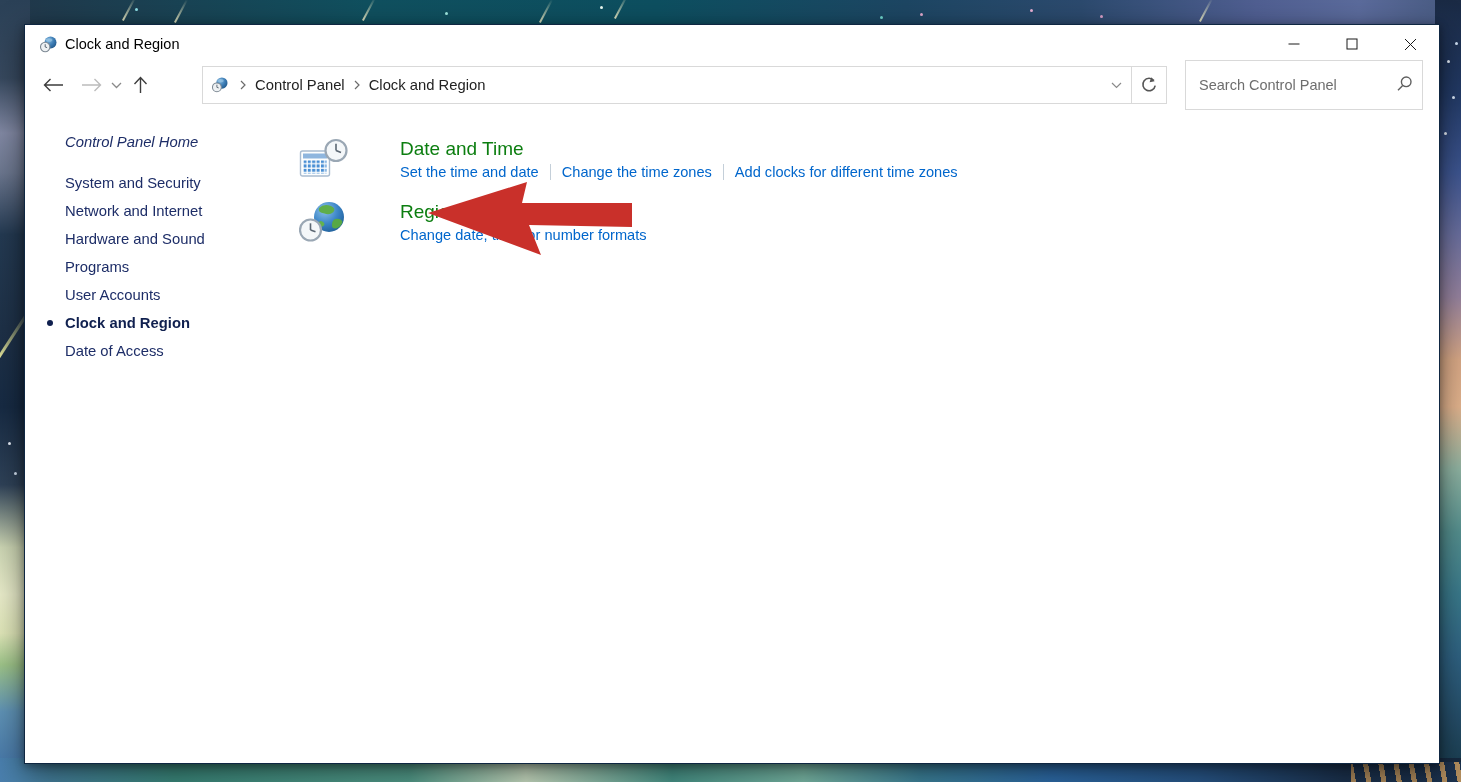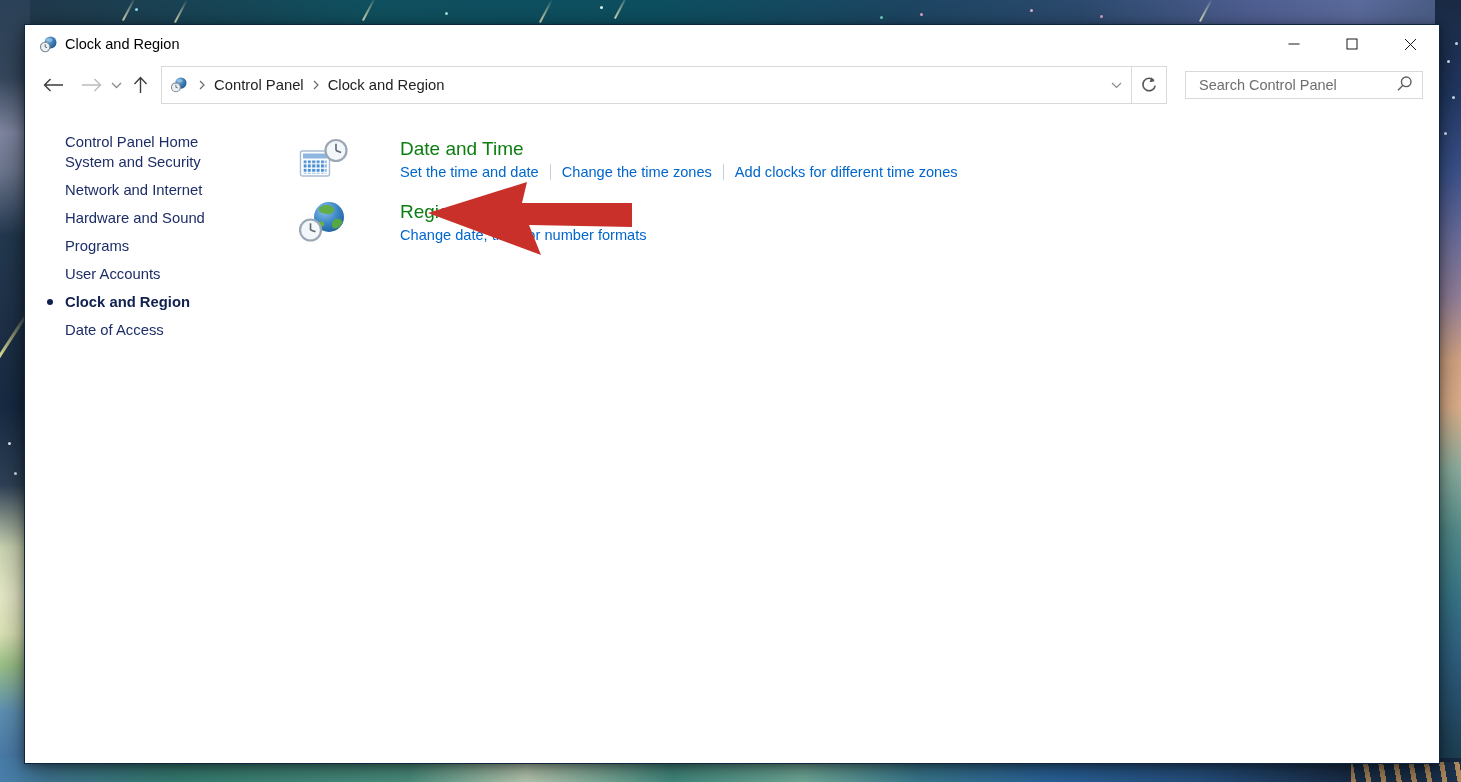--- a/index.html
+++ b/index.html
@@ -37,34 +37,34 @@
   .caption-buttons{margin-left:auto;display:flex;height:100%;}
   .cap-btn{width:58px;height:100%;display:flex;align-items:center;justify-content:center;cursor:default;}
   
   .navbar{display:flex;align-items:center;padding:2px 16px 8px 18px;height:40px;}
   .nav-btn{display:flex;align-items:center;justify-content:center;flex:0 0 auto;}
   .nav-back{margin-right:17px;}
   .nav-fwd{margin-right:9px;}
   .nav-recent{margin-right:11px;}
   .nav-up{margin-right:13px;}
   .addressbar{flex:1;height:38px;border:1px solid #d9d9d9;box-sizing:border-box;
-    display:flex;align-items:center;padding-left:9px;background:#fff;}
+    display:flex;align-items:center;padding-left:9px;background:#fff;margin-left:41px;}
   .crumb-icon{width:16px;height:16px;margin-right:7px;flex:0 0 auto;}
   .crumb{font-size:14.8px;color:#222;padding:0 4px;white-space:nowrap;cursor:default;}
   .crumb-sep{margin:0 5px;display:flex;align-items:center;}
   .addr-drop{margin-left:auto;width:30px;display:flex;align-items:center;justify-content:center;height:100%;}
   .refresh-btn{width:35px;height:38px;border:1px solid #d9d9d9;border-left:none;box-sizing:border-box;
     display:flex;align-items:center;justify-content:center;background:#fff;}
-  .searchbox{width:238px;height:28px;border:1px solid #d9d9d9;box-sizing:border-box;margin-left:18px;
+  .searchbox{width:238px;height:50px;border:1px solid #d9d9d9;box-sizing:border-box;margin-left:18px;
     display:flex;align-items:center;padding:0 9px 0 11px;background:#fff;}
   .searchbox input{flex:1;border:none;outline:none;font-family:inherit;font-size:14.5px;color:#222;min-width:0;background:transparent;}
   .searchbox input::placeholder{color:#6e6e6e;opacity:1;}
   
   .sidebar{position:absolute;left:40px;top:107px;width:175px;font-size:14.8px;color:#1d2d67;}
-  .sidebar-home{line-height:20px;cursor:default;}
+  .sidebar-home{line-height:20px;margin-bottom:21px;cursor:default;font-style:italic;}
   .sidebar-item{position:relative;line-height:20px;margin-bottom:8px;cursor:default;}
   .sidebar-item.active{font-weight:bold;color:#10204f;}
   .active-bullet{position:absolute;left:-18px;top:7px;width:6px;height:6px;border-radius:50%;background:#10204f;}
   
   .content{position:absolute;left:274px;top:112px;}
   .section{display:flex;margin-bottom:19px;gap:44px;}
   .section-icon{width:50px;height:42px;margin-right:7px;flex:0 0 auto;padding-top:1px;}
   .section-title{font-size:19px;line-height:23px;color:#0c7e10;cursor:default;margin:0 0 3px 0;font-weight:400;}
   .section-links{display:flex;align-items:center;font-size:14.6px;line-height:18px;color:#0066cc;}
   .section-links .lnk{cursor:default;white-space:nowrap;}

